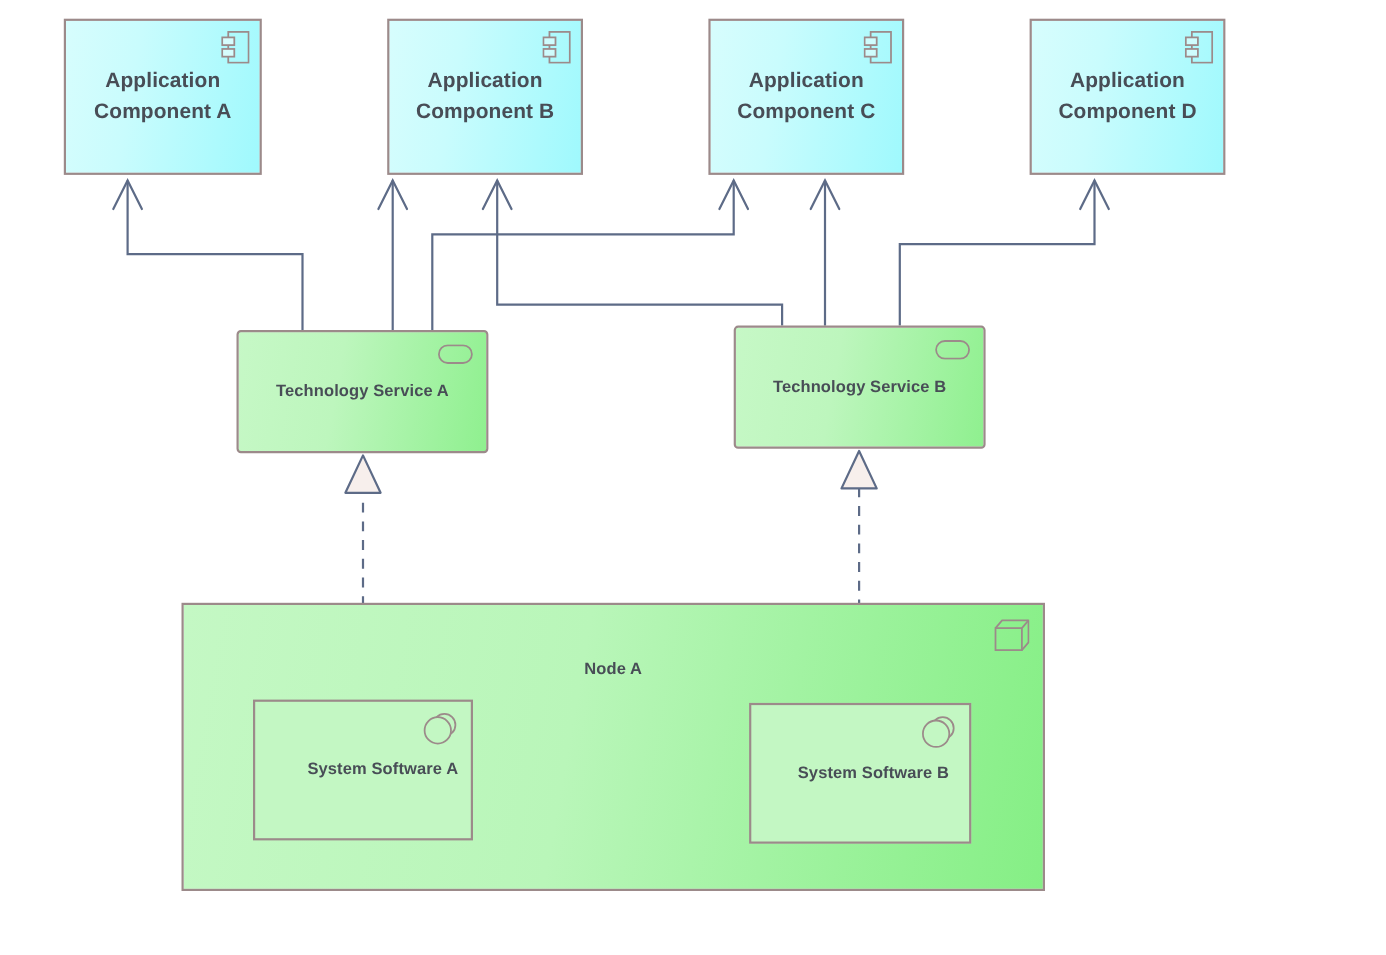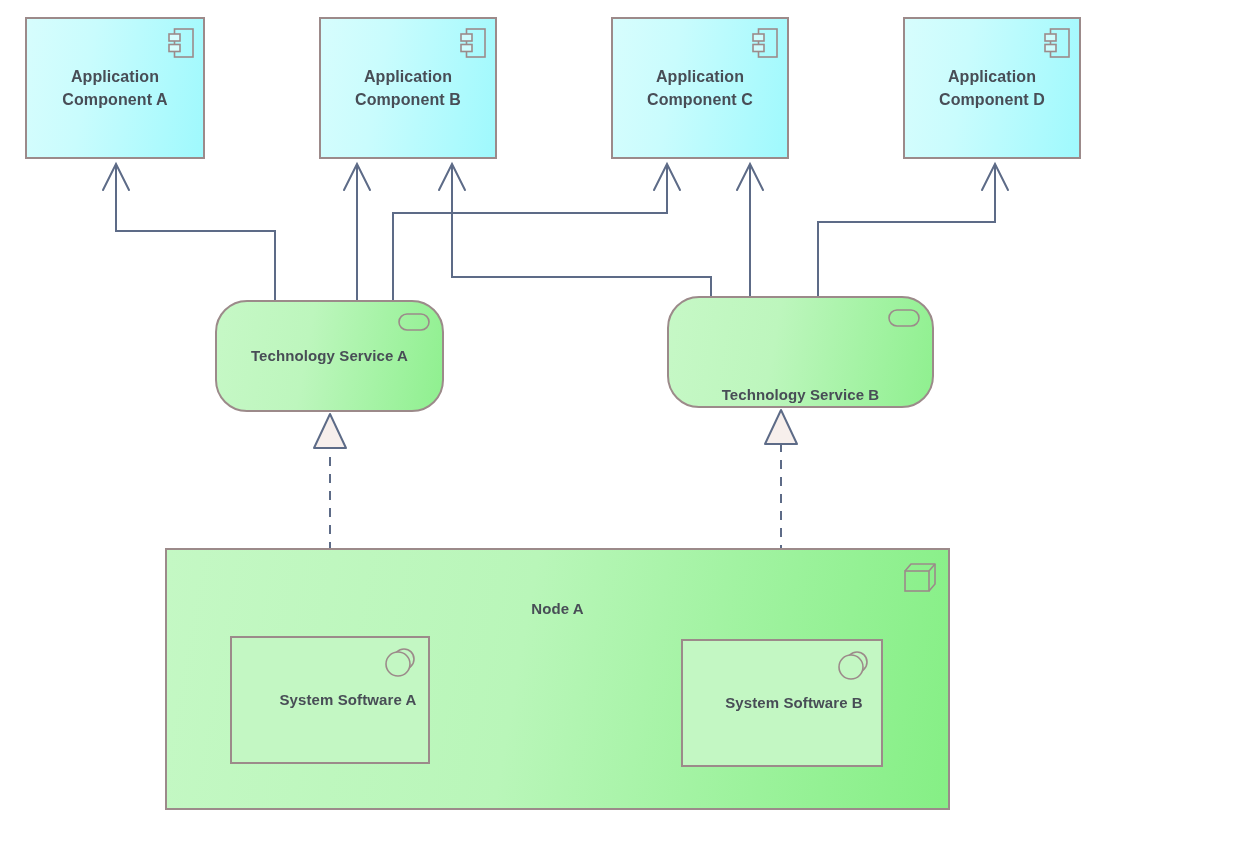--- a/index.html
+++ b/index.html
@@ -48,33 +48,34 @@
   .node .badge {
     position: absolute;
     z-index: 4;
     pointer-events: none;
   }
 
   
   .app-comp {
     border: 2px solid #9c8a8a;
     background: linear-gradient(100deg, #d7fdfd 0%, #c9fcfd 35%, #9ff9fd 100%);
-    font-size: 16px;
+    font-size: 19px;
+    margin-left: 33px;
   }
   .app-comp .badge {
     top: 9px;
     right: 9px;
     width: 26px;
     height: 30px;
   }
 
   
   .tech-svc {
     border: 2px solid #9c8a8a;
-    border-radius: 32px;
+    border-radius: 4px;
     background: linear-gradient(100deg, #c6f8c6 0%, #bdf6bd 40%, #8ff08f 100%);
     font-size: 15px;
   }
   .tech-svc .badge {
     top: 11px;
     right: 12px;
     width: 32px;
     height: 18px;
   }
 
@@ -202,21 +203,21 @@
 
   <div class="node tech-svc" style="left:215px; top:300px; width:229px; height:112px;">
     <span class="badge">
       <svg viewBox="0 0 32 18" width="32" height="18">
         <rect x="1" y="1" width="30" height="16" rx="8" ry="8" fill="none" stroke="#9c8a8a" stroke-width="1.6"></rect>
       </svg>
     </span>
     <span class="label">Technology Service A</span>
   </div>
 
-  <div class="node tech-svc" style="left:667px; top:296px; width:267px; height:112px;align-items:flex-end;">
+  <div class="node tech-svc" style="left:667px; top:296px; width:229px; height:112px;">
     <span class="badge">
       <svg viewBox="0 0 32 18" width="32" height="18">
         <rect x="1" y="1" width="30" height="16" rx="8" ry="8" fill="none" stroke="#9c8a8a" stroke-width="1.6"></rect>
       </svg>
     </span>
     <span class="label">Technology Service B</span>
   </div>
 
   <div class="node tech-node" style="left:165px; top:548px; width:785px; height:262px;">
     <span class="badge">

